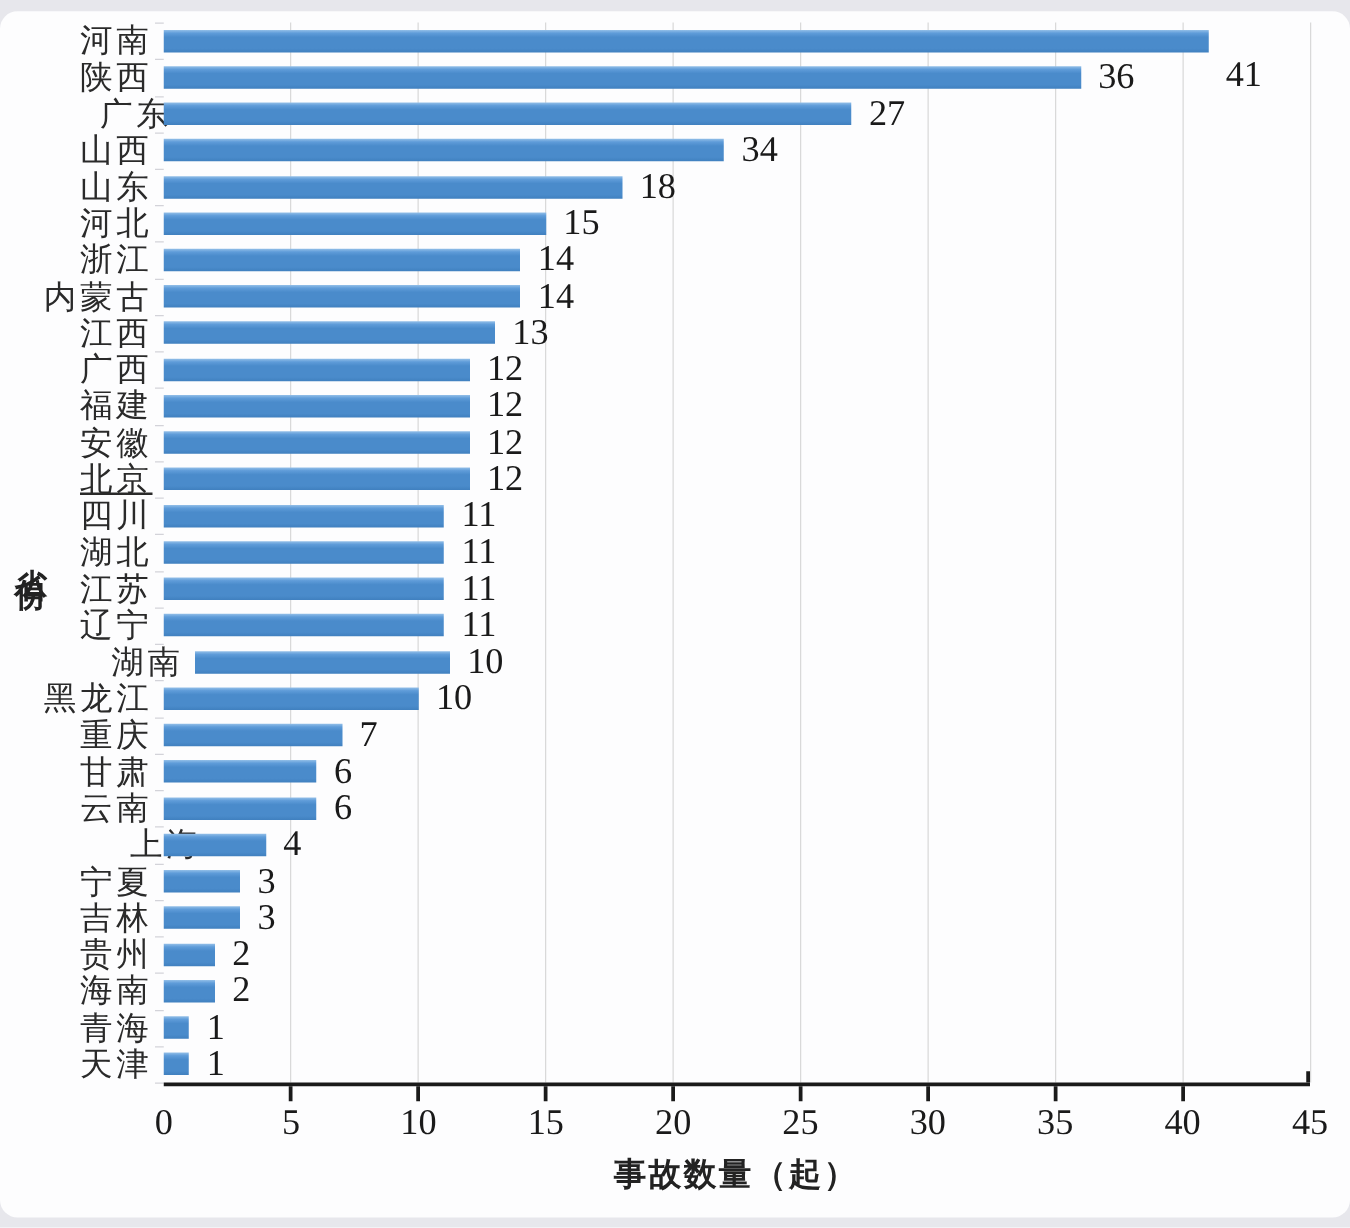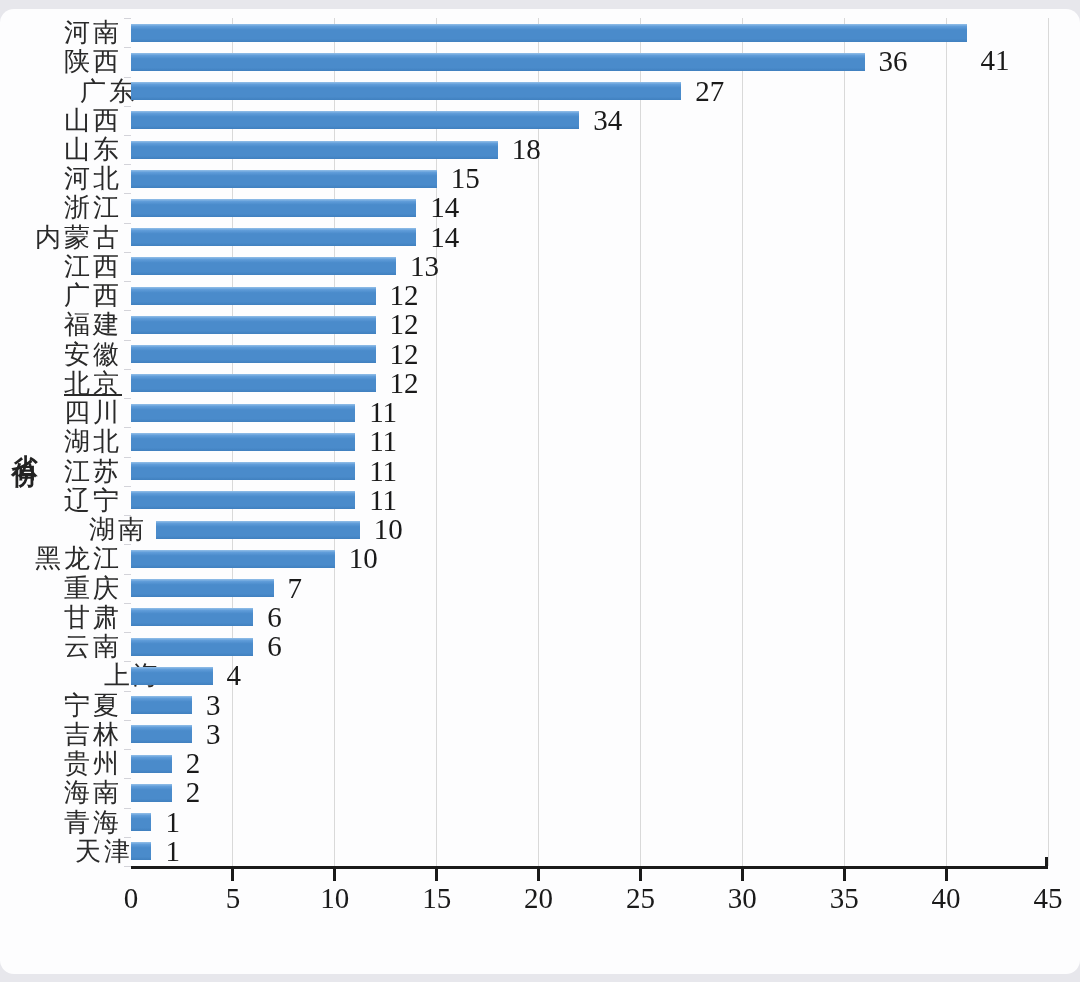--- a/index.html
+++ b/index.html
@@ -276,21 +276,21 @@
         <div class="cat-label" style="left: 0px; width: 122px; top: 0px; height: 100%;">海南</div>
         <div class="bar" style="left: 131px; width: 40.8px; height: 18px; top: 5.6px;"></div>
         <div class="val-label" style="left: 185.8px; top: 0px; height: 100%;">2</div>
       </div>
       <div class="bar-row" style="left: 0px; top: 807.5px; width: 1080px; height: 29.2px; text-align: center;">
         <div class="cat-label" style="left: 0px; width: 122px; top: 0px; height: 100%;">青海</div>
         <div class="bar" style="left: 131px; width: 20.4px; height: 18px; top: 5.6px;"></div>
         <div class="val-label" style="left: 165.4px; top: 0px; height: 100%;">1</div>
       </div>
       <div class="bar-row" style="left: 0px; top: 836.8px; width: 1080px; height: 29.2px;">
-        <div class="cat-label" style="left: 11px; width: 122px; top: 0px; height: 100%; text-align: center;">天津</div>
+        <div class="cat-label" style="left: 0px; width: 122px; top: 0px; height: 100%; text-align: center;">天津</div>
         <div class="bar" style="left: 131px; width: 20.4px; height: 18px; top: 5.6px;"></div>
         <div class="val-label" style="left: 165.4px; top: 0px; height: 100%;">1</div>
       </div>
     </div>
   <div id="xaxis">
       <div class="x-axis-line" style="left: 131px; top: 866px; width: 917px; height: 3px;"></div>
       <div class="x-tick-label" style="left: 96px; top: 882px;">0</div>
       <div class="x-tick" style="left: 231.4px; top: 869px; height: 12px;"></div>
       <div class="x-tick-label" style="left: 197.9px; top: 882px;">5</div>
       <div class="x-tick" style="left: 333.3px; top: 869px; height: 12px;"></div>
@@ -303,13 +303,14 @@
       <div class="x-tick-label" style="left: 605.4px; top: 882px;">25</div>
       <div class="x-tick" style="left: 740.8px; top: 869px; height: 12px;"></div>
       <div class="x-tick-label" style="left: 707.3px; top: 882px;">30</div>
       <div class="x-tick" style="left: 842.7px; top: 869px; height: 12px;"></div>
       <div class="x-tick-label" style="left: 809.2px; top: 882px;">35</div>
       <div class="x-tick" style="left: 944.6px; top: 869px; height: 12px;"></div>
       <div class="x-tick-label" style="left: 911.1px; top: 882px;">40</div>
       <div class="x-tick" style="left: 1045px; top: 857px; height: 9px;"></div>
       <div class="x-tick-label" style="left: 1013px; top: 882px;">45</div>
     </div>
+  <div class="x-title" style="left:589px; top:922px;">事故数量（起）</div>
 </div>
 
 </body></html>

